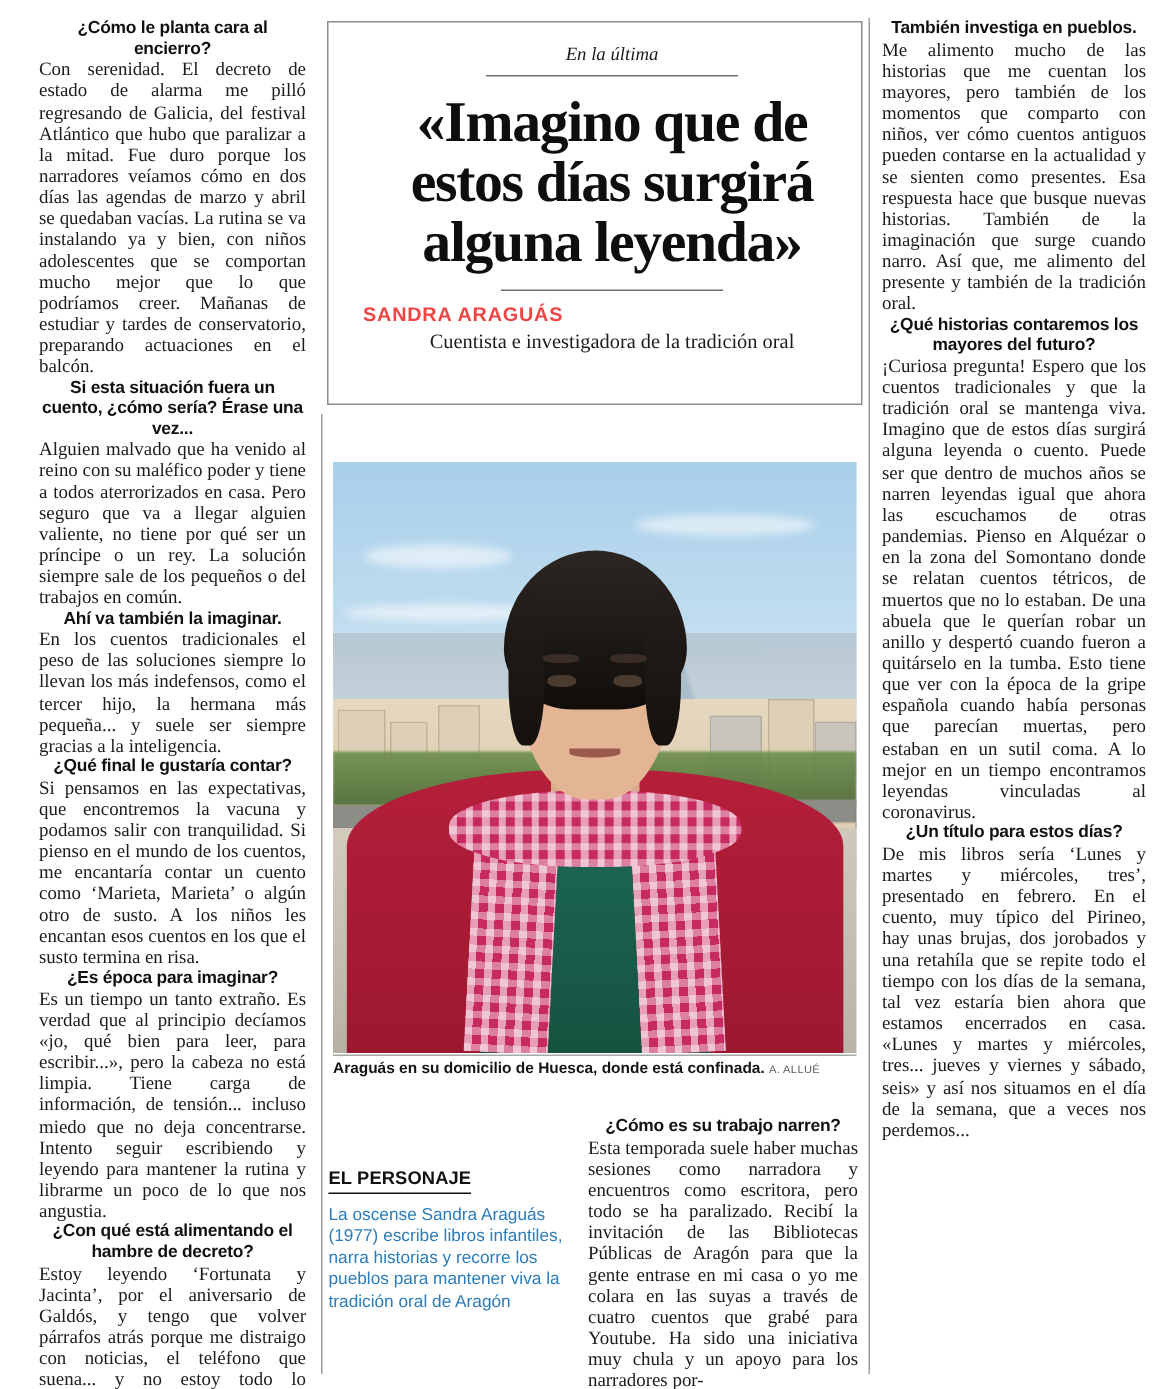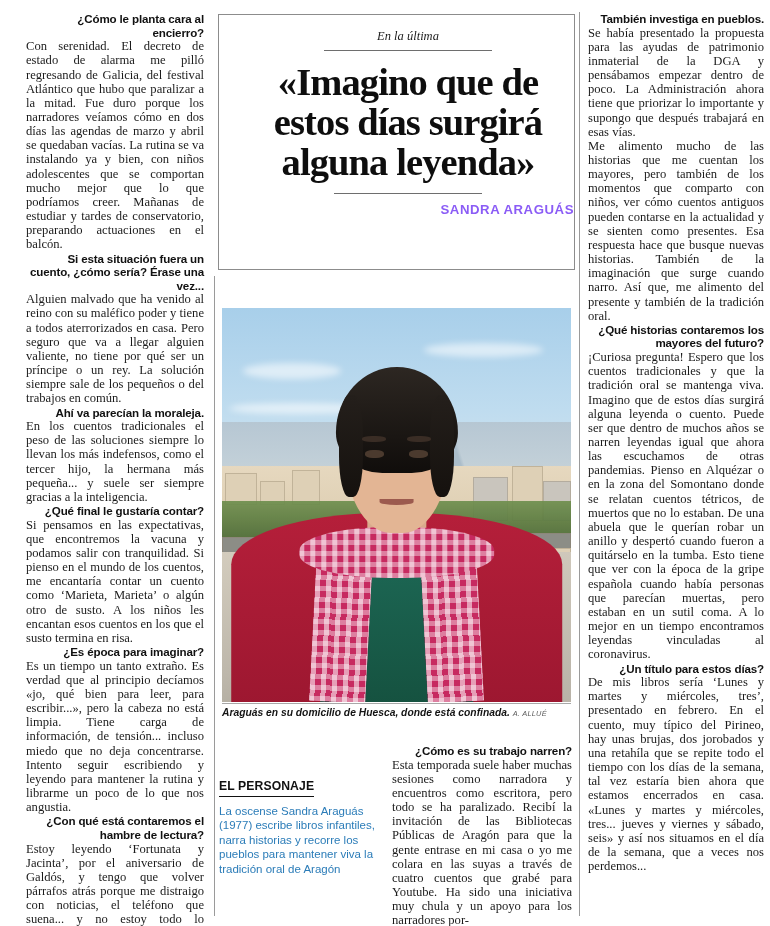--- a/index.html
+++ b/index.html
@@ -33,21 +33,21 @@
     color: #1b1b1b;
   }
   .body-col p { margin: 0; }
   .q {
     font-family: "Liberation Sans", sans-serif;
     font-weight: bold;
     font-size: 11.6px;
     line-height: 13.6px;
     letter-spacing: -0.15px;
     color: #111;
-    text-align: right;
+    text-align: center;
   }
 
   
   .col1 {
     position: absolute;
     left: 26px;
     top: 12px;
     width: 178px;
   }
   .col3 {
@@ -105,22 +105,22 @@
     width: 148px;
     height: 0;
     border-top: 1px solid #6e6e6e;
     margin: 11px auto 0 auto;
   }
   .byline-name {
     font-family: "Liberation Sans", sans-serif;
     font-weight: bold;
     font-size: 13.2px;
     letter-spacing: 0.55px;
-    text-align: right;
-    color: #8b5cf6;
+    text-align: left;
+    color: #ef4444;
     margin-top: 8px;
   }
   .byline-role {
     font-family: "Liberation Serif", serif;
     font-size: 13.6px;
     text-align: center;
     color: #1b1b1b;
     margin-top: 3px;
   }
 
@@ -311,21 +311,20 @@
   .caption {
     position: absolute;
     left: 222px;
     top: 707px;
     width: 352px;
     font-family: "Liberation Sans", sans-serif;
     font-weight: bold;
     font-size: 10.3px;
     line-height: 12px;
     color: #141414;
-    font-style: italic;
   }
   .credit {
     font-family: "Liberation Sans", sans-serif;
     font-weight: normal;
     font-size: 7.4px;
     letter-spacing: .25px;
     color: #5c5c5c;
   }
 
   
@@ -366,37 +365,38 @@
 <div class="page">
 
   <div class="rule-v v1"></div>
   <div class="rule-v v2"></div>
 
   <div class="col1 body-col">
     <div class="q">¿Cómo le planta cara al encierro?</div>
     <p>Con serenidad. El decreto de estado de alarma me pilló regresando de Galicia, del festival Atlántico que hubo que paralizar a la mitad. Fue duro porque los narradores veíamos cómo en dos días las agendas de marzo y abril se quedaban vacías. La rutina se va instalando ya y bien, con niños adolescentes que se comportan mucho mejor que lo que podríamos creer. Mañanas de estudiar y tardes de conservatorio, preparando actuaciones en el balcón.</p>
     <div class="q">Si esta situación fuera un cuento, ¿cómo sería? Érase una vez...</div>
     <p>Alguien malvado que ha venido al reino con su maléfico poder y tiene a todos aterrorizados en casa. Pero seguro que va a llegar alguien valiente, no tiene por qué ser un príncipe o un rey. La solución siempre sale de los pequeños o del trabajos en común.</p>
-    <div class="q">Ahí va parecían la moraleja.</div>
+    <div class="q">Ahí va también la imaginar.</div>
     <p>En los cuentos tradicionales el peso de las soluciones siempre lo llevan los más indefensos, como el tercer hijo, la hermana más pequeña... y suele ser siempre gracias a la inteligencia.</p>
     <div class="q">¿Qué final le gustaría contar?</div>
     <p>Si pensamos en las expectativas, que encontremos la vacuna y podamos salir con tranquilidad. Si pienso en el mundo de los cuentos, me encantaría contar un cuento como ‘Marieta, Marieta’ o algún otro de susto. A los niños les encantan esos cuentos en los que el susto termina en risa.</p>
     <div class="q">¿Es época para imaginar?</div>
     <p>Es un tiempo un tanto extraño. Es verdad que al principio decíamos «jo, qué bien para leer, para escribir...», pero la cabeza no está limpia. Tiene carga de información, de tensión... incluso miedo que no deja concentrarse. Intento seguir escribiendo y leyendo para mantener la rutina y librarme un poco de lo que nos angustia.</p>
-    <div class="q">¿Con qué está contaremos el hambre de lectura?</div>
+    <div class="q">¿Con qué está alimentando el hambre de decreto?</div>
     <p>Estoy leyendo ‘Fortunata y Jacinta’, por el aniversario de Galdós, y tengo que volver párrafos atrás porque me distraigo con noticias, el teléfono que suena... y no estoy todo lo concentrada que quisiera.</p>
 
   </div>
 
   <div class="headbox">
     <div class="kicker">En la última</div>
     <div class="kicker-rule"></div>
     <div class="headline">«Imagino que de estos días surgirá alguna leyenda»</div>
     <div class="byline-rule"></div>
     <div class="byline-name">SANDRA ARAGUÁS</div>
+    <div class="byline-role">Cuentista e investigadora de la tradición oral</div>
   </div>
 
   <div class="photo-wrap">
     <div class="photo">
       <div class="sky"></div>
       <div class="cloud" style="left:6%;top:14%;width:28%;height:4%"></div>
       <div class="cloud" style="left:58%;top:9%;width:34%;height:3.4%"></div>
       <div class="cloud" style="left:2%;top:24%;width:40%;height:3%"></div>
       <div class="mountains"></div>
       <div class="cityband"></div>
@@ -454,21 +454,20 @@
     <div class="personaje-text">La oscense Sandra Araguás (1977) escribe libros infantiles, narra historias y recorre los pueblos para mantener viva la tradición oral de Aragón</div>
   </div>
 
   <div class="col2b body-col">
     <div class="q">¿Cómo es su trabajo narren?</div>
     <p>Esta temporada suele haber muchas sesiones como narradora y encuentros como escritora, pero todo se ha paralizado. Recibí la invitación de las Bibliotecas Públicas de Aragón para que la gente entrase en mi casa o yo me colara en las suyas a través de cuatro cuentos que grabé para Youtube. Ha sido una iniciativa muy chula y un apoyo para los narradores por-</p>
   </div>
 
   <div class="col3 body-col">
     <div class="q">También investiga en pueblos.</div>
-    <p>Se había presentado la propuesta para las ayudas de patrimonio inmaterial de la DGA y pensábamos empezar dentro de poco. La Administración ahora tiene que priorizar lo importante y supongo que después trabajará en esas vías.</p>
     <p>Me alimento mucho de las historias que me cuentan los mayores, pero también de los momentos que comparto con niños, ver cómo cuentos antiguos pueden contarse en la actualidad y se sienten como presentes. Esa respuesta hace que busque nuevas historias. También de la imaginación que surge cuando narro. Así que, me alimento del presente y también de la tradición oral.</p>
     <div class="q">¿Qué historias contaremos los mayores del futuro?</div>
     <p>¡Curiosa pregunta! Espero que los cuentos tradicionales y que la tradición oral se mantenga viva. Imagino que de estos días surgirá alguna leyenda o cuento. Puede ser que dentro de muchos años se narren leyendas igual que ahora las escuchamos de otras pandemias. Pienso en Alquézar o en la zona del Somontano donde se relatan cuentos tétricos, de muertos que no lo estaban. De una abuela que le querían robar un anillo y despertó cuando fueron a quitárselo en la tumba. Esto tiene que ver con la época de la gripe española cuando había personas que parecían muertas, pero estaban en un sutil coma. A lo mejor en un tiempo encontramos leyendas vinculadas al coronavirus.</p>
     <div class="q">¿Un título para estos días?</div>
     <p>De mis libros sería ‘Lunes y martes y miércoles, tres’, presentado en febrero. En el cuento, muy típico del Pirineo, hay unas brujas, dos jorobados y una retahíla que se repite todo el tiempo con los días de la semana, tal vez estaría bien ahora que estamos encerrados en casa. «Lunes y martes y miércoles, tres... jueves y viernes y sábado, seis» y así nos situamos en el día de la semana, que a veces nos perdemos...</p>
 
   </div>
 
 </div>
 

